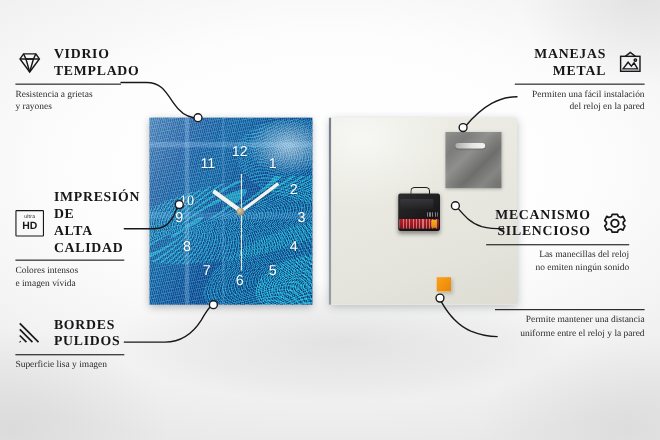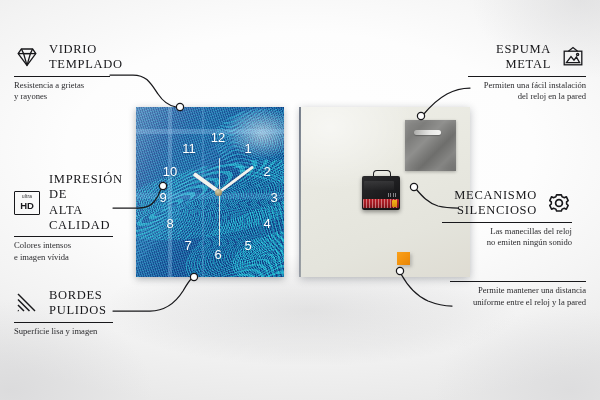--- a/index.html
+++ b/index.html
@@ -210,21 +210,21 @@
   
   .callout { position: absolute; }
   .callout-head {
     display: flex; align-items: center; gap: 9px;
   }
   .callout.left .callout-head { justify-content: flex-start; }
   .callout.right .callout-head { justify-content: flex-end; }
   .callout-title {
     font-family: "Liberation Serif", serif;
     font-size: 12.5px;
-    font-weight: 400;
+    font-weight: 700;
     letter-spacing: 0.7px;
     color: #17171a;
     line-height: 1.22;
     white-space: pre-line;
   }
   .callout.left .callout-title { text-align: left; }
   .callout.right .callout-title { text-align: right; }
   .callout-rule {
     height: 1.1px; background: #18181b; margin-top: 3px;
   }
@@ -288,21 +288,21 @@
       <span class="numeral" style="left:73px;  top:24px;">12</span>
       <span class="numeral" style="left:103px; top:35px;">1</span>
       <span class="numeral" style="left:122px; top:58px;">2</span>
       <span class="numeral" style="left:129px; top:84px;">3</span>
       <span class="numeral" style="left:122px; top:110px;">4</span>
       <span class="numeral" style="left:103px; top:132px;">5</span>
       <span class="numeral" style="left:73px;  top:141px;">6</span>
       <span class="numeral" style="left:43px;  top:132px;">7</span>
       <span class="numeral" style="left:25px;  top:110px;">8</span>
       <span class="numeral" style="left:18px;  top:84px;">9</span>
-      <span class="numeral" style="left:25px;  top:58px;">10</span>
+      <span class="numeral" style="left:25px;  top:68px;font-family:Liberation Serif, serif;">10</span>
       <span class="numeral" style="left:44px;  top:35px;">11</span>
 
       <div class="hand" id="hand-second"></div>
       <div class="hand" id="hand-hour"></div>
       <div class="hand" id="hand-minute"></div>
       <div id="hand-cap"></div>
     </div>
 
     <div id="back-panel">
       <div id="panel-inner-sheen"></div>
@@ -405,21 +405,21 @@
       </span>
       <span class="callout-title">BORDES
 PULIDOS</span>
     </div>
     <div class="callout-rule" style="width:99px;"></div>
     <div class="callout-desc">Superficie lisa y imagen</div>
   </div>
 
   <div class="callout right" style="left:468px; top:42px; width:118px;">
     <div class="callout-head">
-      <span class="callout-title">ESPUMA
+      <span class="callout-title">MANEJAS
 METAL</span>
       <span class="icon-box">
         <svg width="24" height="22" viewBox="0 0 24 22">
           <g fill="none" stroke="#18181b" stroke-width="1.3">
             <rect x="3.2" y="5.2" width="17.6" height="13.6"></rect>
             <path d="M5.4,16.6 L10,10.6 L13,14.2 L15.4,11 L18.6,16.6 Z"></path>
             <circle cx="16.6" cy="8.6" r="1.1"></circle>
             <path d="M7.4,5.2 L12,1.6 L16.6,5.2"></path>
           </g>
         </svg>

